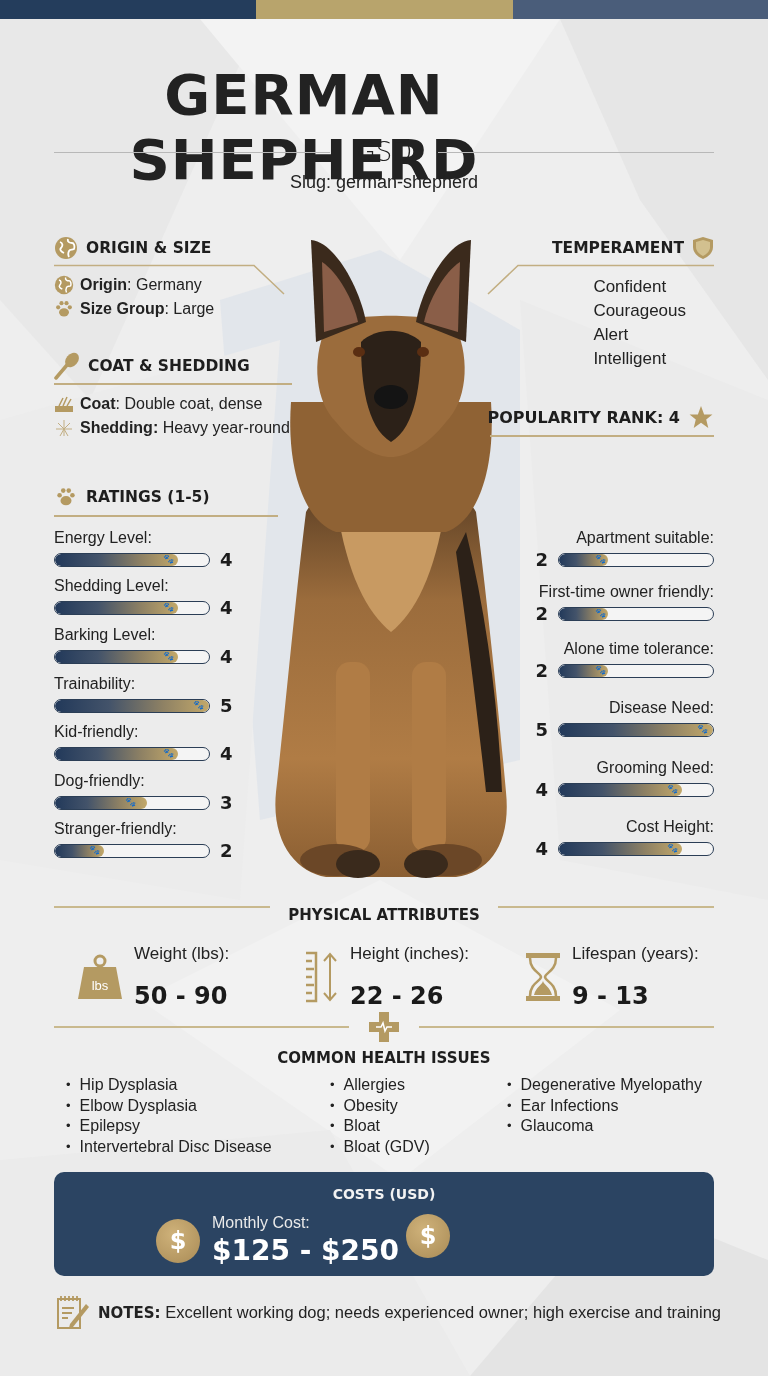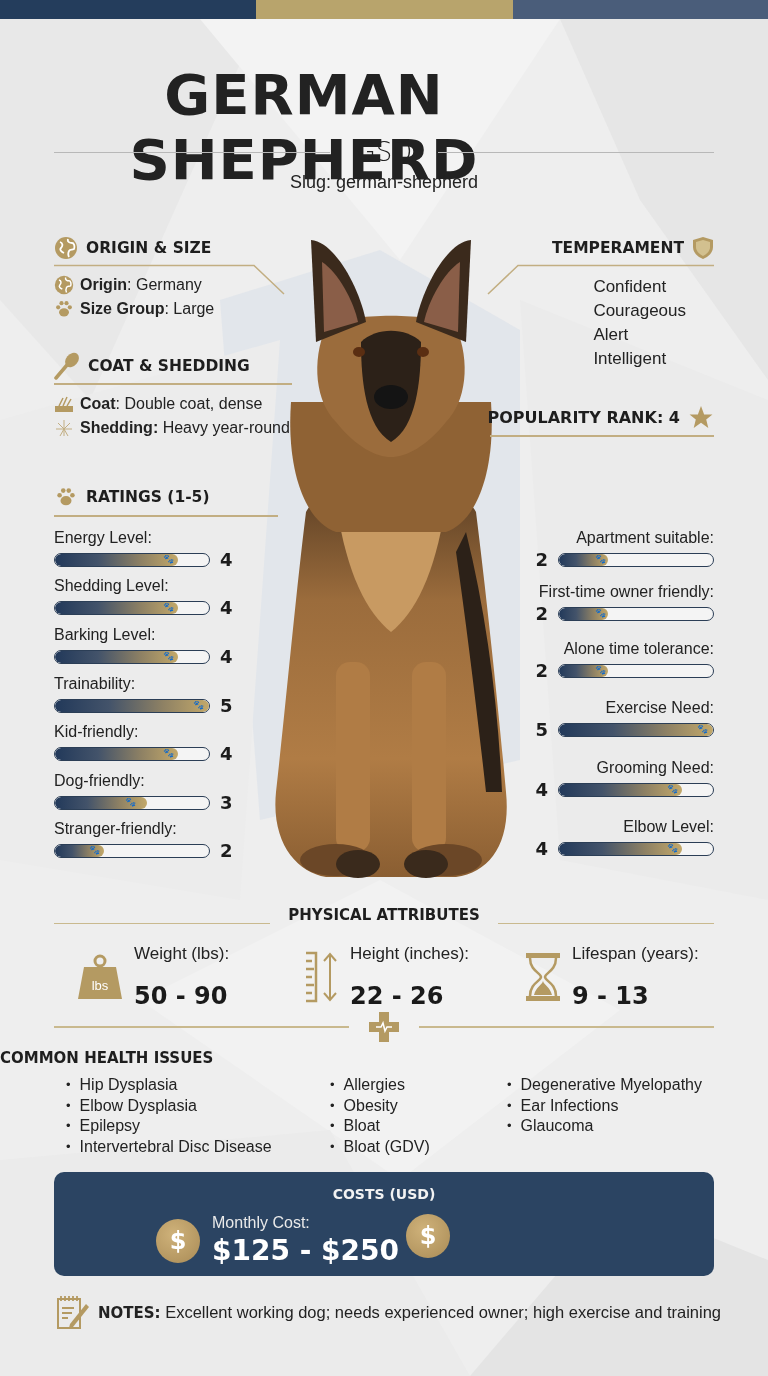--- a/index.html
+++ b/index.html
@@ -21,29 +21,29 @@
 .dog{position:absolute;left:266px;top:232px;width:250px;height:655px;z-index:1}
 .rating{position:absolute;z-index:2}
 .rating .lbl{font-size:16px;color:#222;white-space:nowrap}
 .bar{position:relative;width:156px;height:14px;border:1.5px solid #2b3e56;border-radius:8px;background:#f4f4f4;overflow:hidden}
 .bar .fill{position:absolute;left:0;top:0;bottom:0;border-radius:7px;background:linear-gradient(90deg,#22395a 0%,#43536a 35%,#8e8164 70%,#c2a86a 100%)}
 .bar .paw{position:absolute;top:0;width:12px;height:11px;color:#fff;font-size:9px;line-height:11px;text-align:center}
 .rating .num{font-family:"DejaVu Sans",sans-serif;font-weight:bold;font-size:18px;color:#1c1c1c}
 .row{display:flex;align-items:center;gap:10px;margin-top:2px}
 .right .lbl{text-align:right}
 .right .row{justify-content:flex-end}
-.phys-h{position:absolute;top:906px;left:54px;width:660px;display:flex;align-items:flex-end;z-index:2}
+.phys-h{position:absolute;top:906px;left:54px;width:660px;display:flex;align-items:flex-start;z-index:2}
 .phys-h .line{flex:1;height:1.5px;background:#c9b98e}
 .phys-h span{padding:0 18px;font-family:"DejaVu Sans",sans-serif;font-weight:bold;font-size:15px;color:#1e1e1e}
 .phys{position:absolute;top:944px;display:flex;align-items:center;gap:10px;z-index:2}
 .phys .lab{font-size:17px;color:#222}
 .phys .val{font-family:"DejaVu Sans",sans-serif;font-weight:bold;font-size:24px;color:#1a1a1a;margin-top:18px}
 .health-h{position:absolute;top:1012px;left:54px;width:660px;display:flex;align-items:center;z-index:2}
 .health-h .line{flex:1;height:1.5px;background:#c9b98e}
-.health-t{position:absolute;top:1049px;left:0;width:768px;text-align:left;font-family:"DejaVu Sans",sans-serif;font-weight:bold;font-size:15px;color:#1e1e1e;z-index:2}
+.health-t{position:absolute;top:1049px;left:0;width:768px;text-align:center;font-family:"DejaVu Sans",sans-serif;font-weight:bold;font-size:15px;color:#1e1e1e;z-index:2}
 .hcol{position:absolute;top:1075px;list-style:none;font-size:16px;line-height:19.5px;color:#222;z-index:2}
 .hcol li::before{content:"•";margin-right:9px;font-size:13px;position:relative;top:-1px}
 .costs{position:absolute;top:1172px;left:54px;width:660px;height:104px;background:#2b4462;border-radius:10px;z-index:2;color:#fff}
 .costs .ct{position:absolute;top:14px;width:100%;text-align:center;font-family:"DejaVu Sans",sans-serif;font-weight:bold;font-size:14px;color:#f2f2f2}
 .cost-item{position:absolute;top:42px;display:flex;align-items:center;gap:12px}
 .coin{width:44px;height:44px;border-radius:50%;background:radial-gradient(circle at 40% 35%,#cfb27a,#a98b56);color:#fff;font-family:"DejaVu Sans",sans-serif;font-weight:bold;font-size:24px;display:flex;align-items:center;justify-content:center}
 .cost-item .cl{font-size:16px;color:#eaeaea}
 .cost-item .cv{font-family:"DejaVu Sans",sans-serif;font-weight:bold;font-size:28px;color:#fff;margin-top:2px}
 .notes{position:absolute;top:1294px;left:56px;display:flex;align-items:center;gap:8px;font-size:16.5px;color:#222;z-index:2}
 .notes b{font-family:"DejaVu Sans",sans-serif;font-weight:bold;font-size:15px}
@@ -299,41 +299,41 @@
   <div class="lbl">Alone time tolerance:</div>
   <div class="row">
       <span class="num">2</span>
       <div class="bar">
         <div class="fill" style="width:32%"></div>
         <div class="paw" style="left:36px">🐾</div>
       </div>
     </div>
 </div>
 <div class="rating right" style="right:54px;top:699px">
-  <div class="lbl">Exercise Need:</div>
+  <div class="lbl">Disease Need:</div>
   <div class="row">
       <span class="num">5</span>
       <div class="bar">
         <div class="fill" style="width:100%"></div>
         <div class="paw" style="left:138px">🐾</div>
       </div>
     </div>
 </div>
 <div class="rating right" style="right:54px;top:759px">
   <div class="lbl">Grooming Need:</div>
   <div class="row">
       <span class="num">4</span>
       <div class="bar">
         <div class="fill" style="width:80%"></div>
         <div class="paw" style="left:108px">🐾</div>
       </div>
     </div>
 </div>
 <div class="rating right" style="right:54px;top:818px">
-  <div class="lbl">Elbow Level:</div>
+  <div class="lbl">Cost Height:</div>
   <div class="row">
       <span class="num">4</span>
       <div class="bar">
         <div class="fill" style="width:80%"></div>
         <div class="paw" style="left:108px">🐾</div>
       </div>
     </div>
 </div>
 
 <div class="phys-h">

